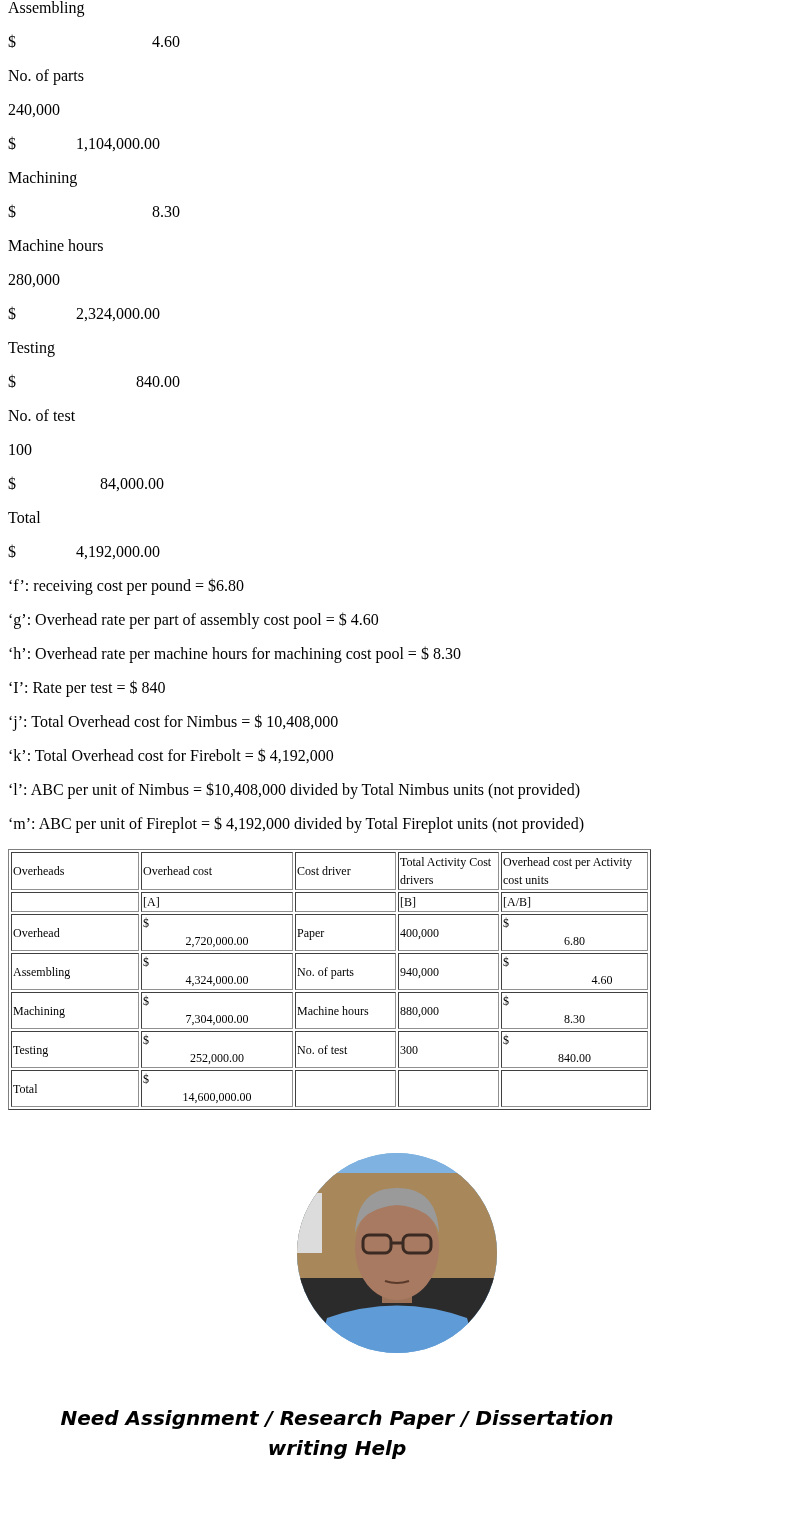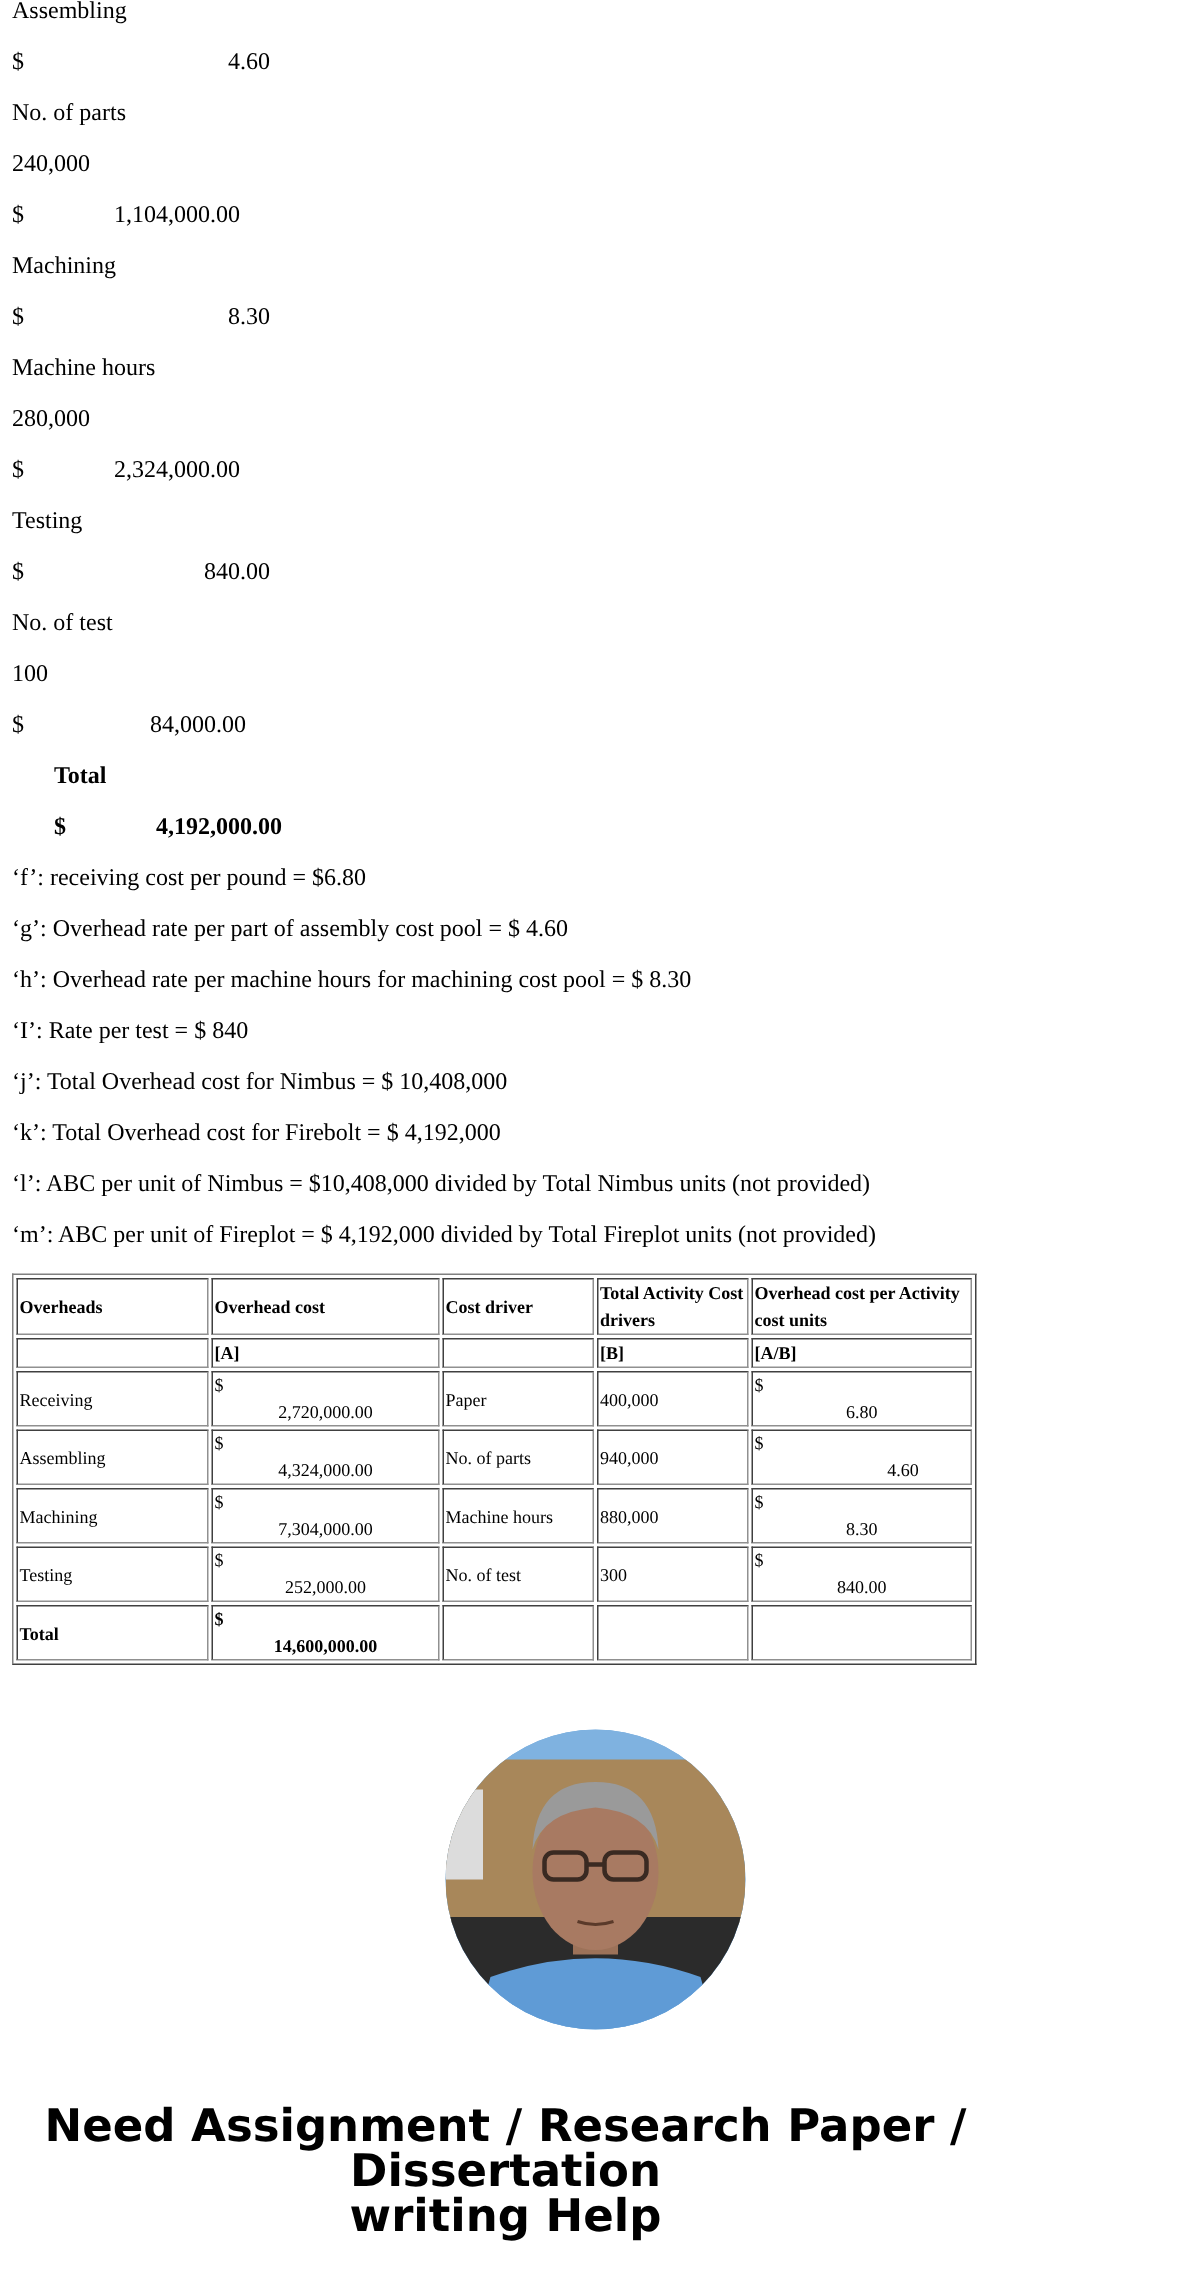--- a/index.html
+++ b/index.html
@@ -13,21 +13,21 @@
     color: #000;
   }
   .doc { position: absolute; left: 8px; top: 0; width: 780px; }
   .line {
     position: absolute;
     left: 0;
     white-space: pre;
     line-height: 18px;
     height: 18px;
   }
-  .bold { font-weight: bold; margin-left: 28px; }
+  .bold { font-weight: normal; }
   .amt { position: absolute; top: 0; white-space: pre; }
 
   table.oh {
     position: absolute;
     left: 8px;
     top: 849px;
     border-collapse: separate;
     border-spacing: 2px;
     border: 1px solid #808080;
     border-right-color: #404040;
@@ -66,23 +66,24 @@
     background: #6fa8dc;
   }
   .promo {
     position: absolute;
     left: 0;
     width: 674px;
     top: 1403px;
     text-align: center;
     font-family: "DejaVu Sans", sans-serif;
     font-weight: bold;
-    font-size: 30px;
+    font-size: 20px;
     line-height: 30px;
     color: #000;
+    font-style: italic;
   }
 </style>
 </head>
 <body>
 
 <div class="doc">
 
   <div class="line" style="top:-1px">Assembling</div>
   <div class="line" style="top:33px;width:180px">
     <span class="amt" style="left:0">$</span>
@@ -142,21 +143,21 @@
     <td class="c5 bold">Overhead cost per Activity cost units</td>
   </tr>
   <tr class="r-sub">
     <td class="bold"></td>
     <td class="bold">[A]</td>
     <td class="bold"></td>
     <td class="bold">[B]</td>
     <td class="bold">[A/B]</td>
   </tr>
   <tr class="r-data">
-    <td>Receiving</td>
+    <td>Overhead</td>
     <td class="money-cell">
       <span class="dollar">$</span>
       <span class="val">2,720,000.00</span>
     </td>
     <td>Paper</td>
     <td>400,000</td>
     <td class="money-cell">
       <span class="dollar">$</span>
       <span class="val">6.80</span>
     </td>

